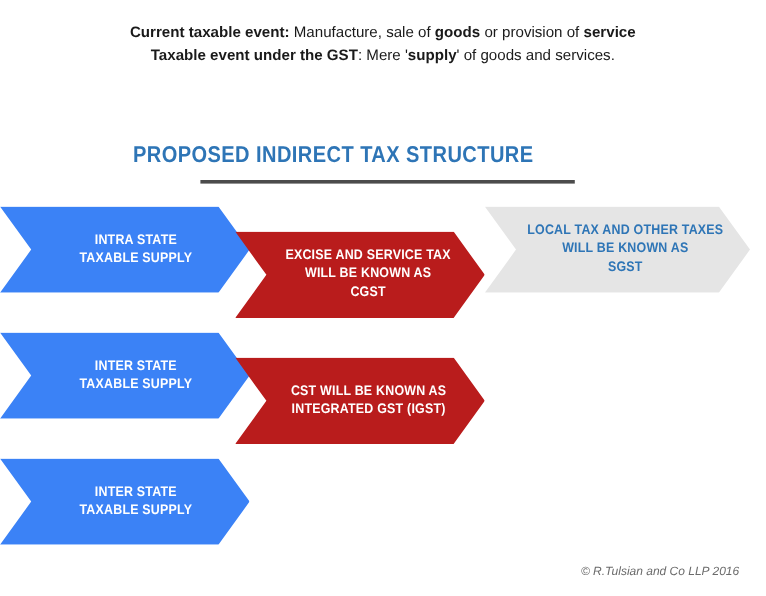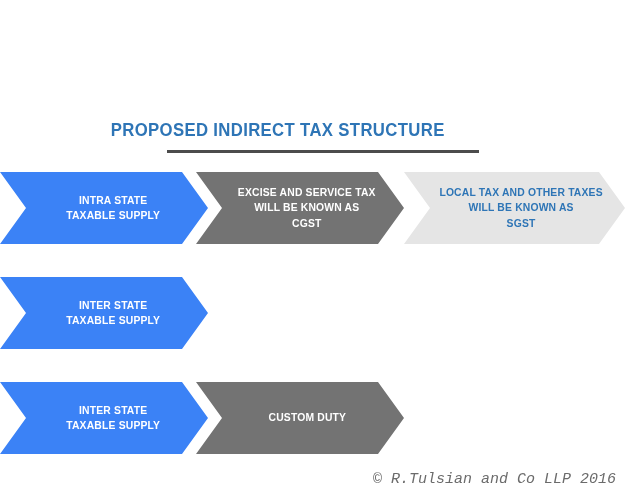--- a/index.html
+++ b/index.html
@@ -99,42 +99,44 @@
 
   
   .stage1 { left: 0px;   width: 208px; }
   .stage1 .chev-text { padding-left: 26px; }
   .stage2 { left: 196px; width: 208px; }
   .stage2 .chev-text { padding-left: 22px; }
   .stage3 { left: 404px; width: 221px; }
   .stage3 .chev-text { padding-left: 20px; }
 
   .c-dark  { background: #3b82f6; }
-  .c-mid   { background: #737373; }
+  .c-mid   { background: #b91c1c; margin-top: 21px; }
   .c-light { background: #e5e5e5; }
 
   .t-white { color: #ffffff; }
   .t-blue  { color: #2E75B6; }
 
   
   .footer {
     position: absolute;
     top: 471px;
     right: 22px;
-    font-family: Liberation Mono, monospace;
+    font-family: Liberation Sans, sans-serif;
     font-style: italic;
-    font-size: 15px;
+    font-size: 10px;
     color: #6b6b6b;
     white-space: nowrap;
   }
 </style>
 </head>
 <body>
 
 <div class="header-block">
+  <div class="header-line"><span class="b">Current taxable event:</span><span> Manufacture, sale of </span><span class="b">goods</span><span> or provision of </span><span class="b">service</span></div>
+  <div class="header-line"><span class="b">Taxable event under the GST</span><span>: Mere '</span><span class="b">supply</span><span>' of goods and services.</span></div>
 </div>
 
 <div class="title-wrap">
   <div class="section-title">PROPOSED INDIRECT TAX STRUCTURE</div>
 </div>
 <div class="title-rule"></div>
 
 <div class="rows">
 
   <div class="row">
@@ -152,27 +154,28 @@
 WILL BE KNOWN AS
 SGST</div>
     </div>
   </div>
 
   <div class="row">
     <div class="chev notched c-dark stage1">
       <div class="chev-text t-white">INTER STATE
 TAXABLE SUPPLY</div>
     </div>
+    <div class="chev notched c-mid stage2">
+      <div class="chev-text t-white">CST WILL BE KNOWN AS
+INTEGRATED GST (IGST)</div>
+    </div>
   </div>
 
   <div class="row">
     <div class="chev notched c-dark stage1">
       <div class="chev-text t-white">INTER STATE
 TAXABLE SUPPLY</div>
-    </div>
-    <div class="chev notched c-mid stage2">
-      <div class="chev-text t-white">CUSTOM DUTY</div>
     </div>
   </div>
 
 </div>
 
 <div class="footer">© R.Tulsian and Co LLP 2016</div>
 
 </body></html>

